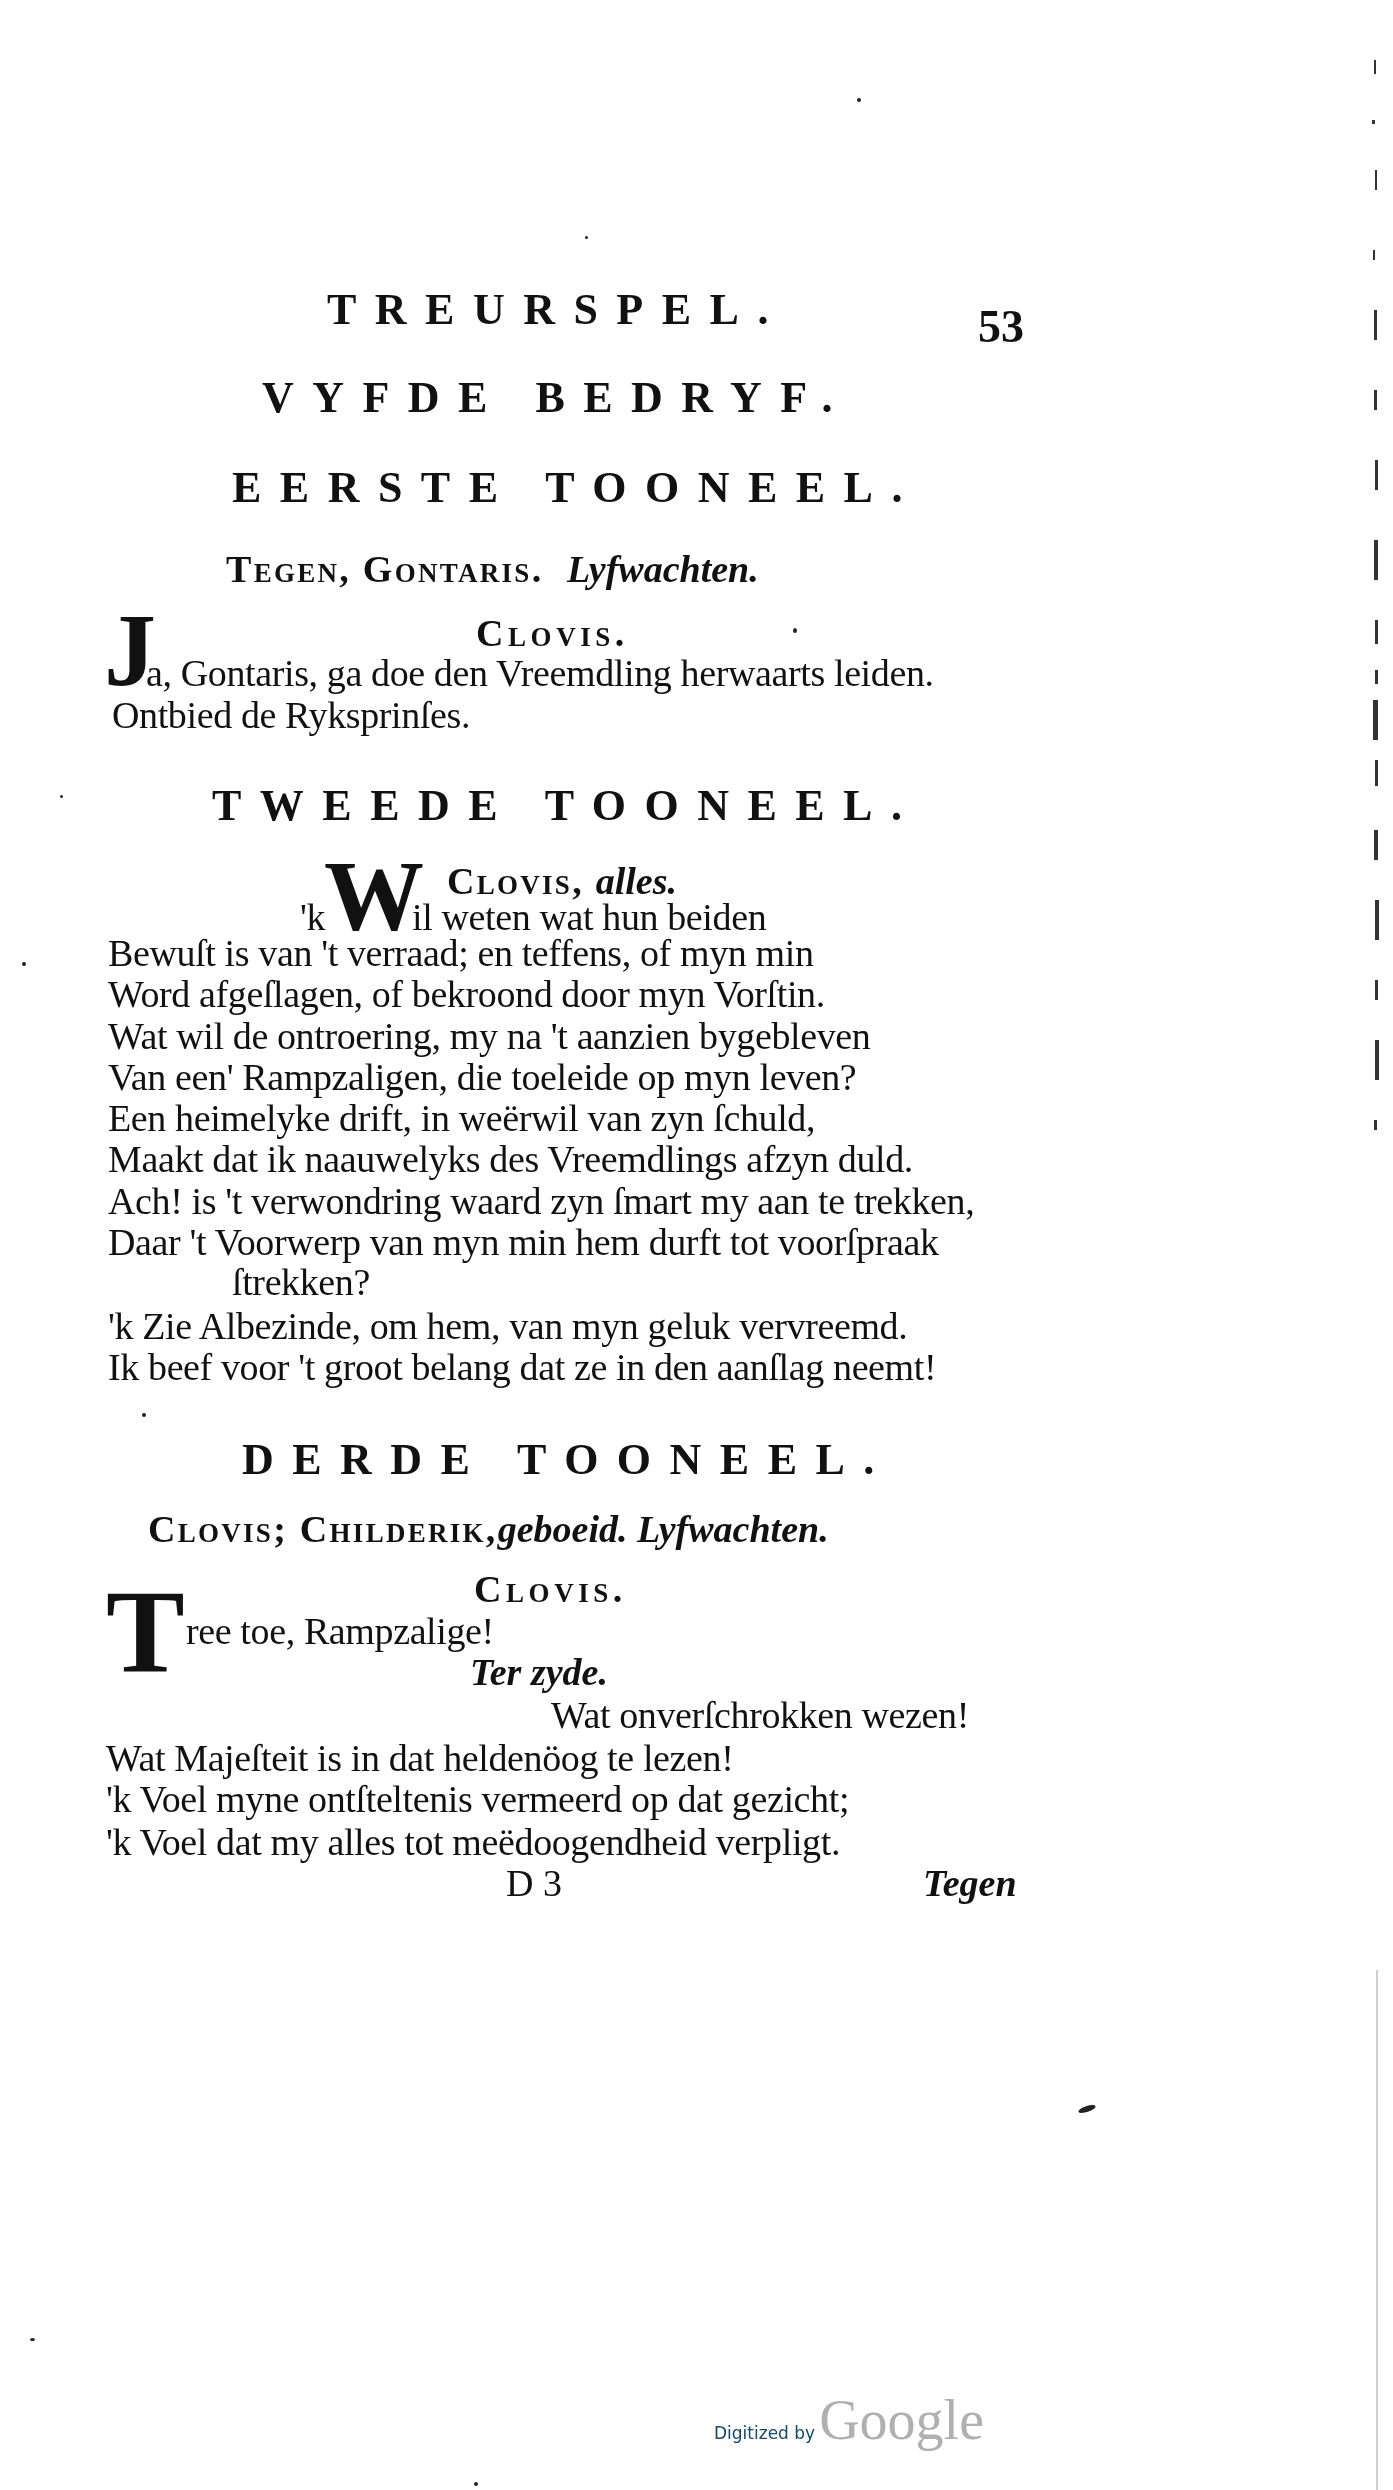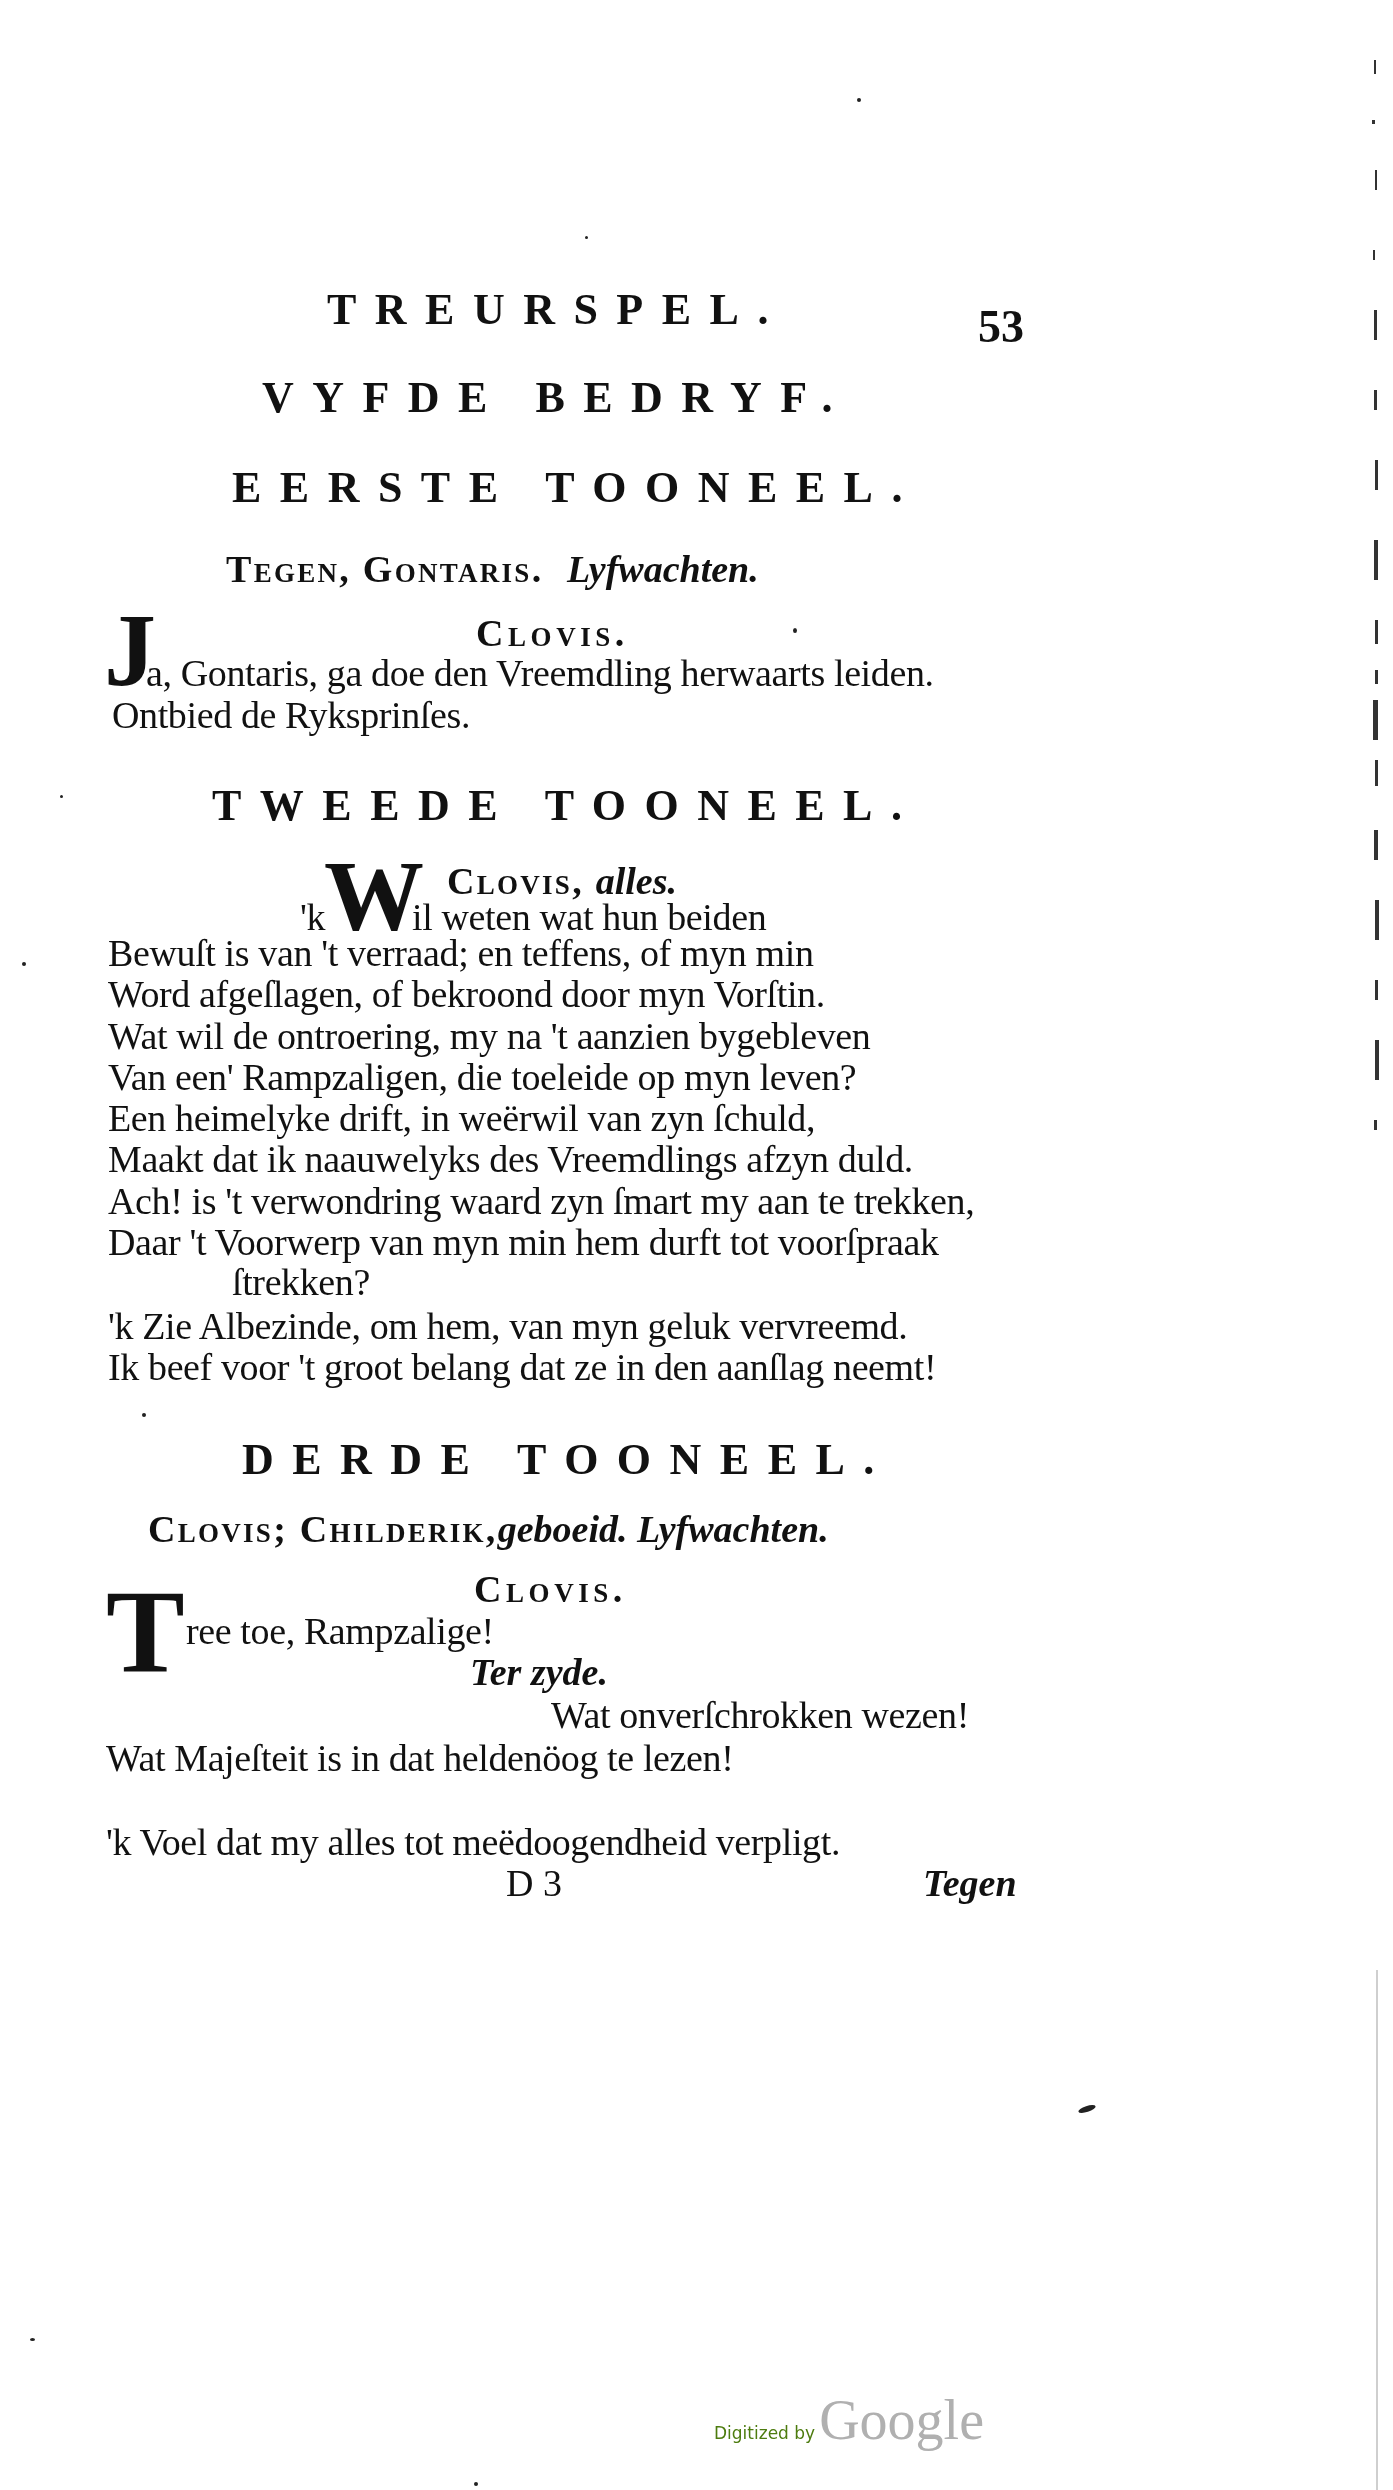--- a/index.html
+++ b/index.html
@@ -11,21 +11,21 @@
   .folio { font-weight: bold; font-size: 46px; }
   .cast { font-size: 38px; font-variant: small-caps; letter-spacing: 0.06em; font-weight: bold; }
   .cast i { font-variant: normal; font-weight: bold; letter-spacing: 0; }
   .speaker { font-size: 38px; font-variant: small-caps; letter-spacing: 0.12em; font-weight: bold; }
   .verse { font-size: 38px; letter-spacing: -0.01em; }
   .stage { font-size: 38px; font-style: italic; font-weight: bold; }
   .drop { font-size: 120px; font-weight: bold; line-height: 1; }
   .drop-w { font-size: 112px; font-weight: bold; line-height: 1; }
   .sig { font-size: 38px; }
   .catch { font-size: 38px; font-style: italic; font-weight: bold; }
-  .wm-small { font-family: "DejaVu Sans", sans-serif; font-size: 17px; color: #4d7c0f; }
+  .wm-small { font-family: "DejaVu Sans", sans-serif; font-size: 17px; color: #0c4a6e; }
   .wm-big { font-family: "Liberation Serif", serif; font-size: 56px; color: #b0b0b0; }
   .speck { position: absolute; background: #222; border-radius: 50%; }
   .edge { position: absolute; left: 1368px; top: 60px; width: 16px; height: 1100px; }
 </style>
 </head>
 <body>
 
 <div class="page">
 
   <div class="ln head" style="left:327px; top:288px;">TREURSPEL.</div>
@@ -64,20 +64,21 @@
   <div class="ln head" style="left:242px; top:1438px;">DERDE TOONEEL.</div>
   <div class="ln cast" style="left:148px; top:1510px;">
     <span>Clovis; Childerik,</span><i>geboeid. Lyfwachten.</i>
   </div>
   <div class="ln speaker" style="left:474px; top:1570px;">Clovis.</div>
   <div class="ln drop" style="left:106px; top:1574px; font-size:118px;">T</div>
   <div class="ln verse" style="left:186px; top:1612px;">ree toe, Rampzalige!</div>
   <div class="ln stage" style="left:470px; top:1653px;">Ter zyde.</div>
   <div class="ln verse" style="left:551px; top:1696px;">Wat onverſchrokken wezen!</div>
   <div class="ln verse" style="left:106px; top:1739px;">Wat Majeſteit is in dat heldenöog te lezen!</div>
+  <div class="ln verse" style="left:106px; top:1780px;">'k Voel myne ontſteltenis vermeerd op dat gezicht;</div>
   <div class="ln verse" style="left:106px; top:1823px;">'k Voel dat my alles tot meëdoogendheid verpligt.</div>
 
   <div class="ln sig" style="left:506px; top:1864px;">D 3</div>
   <div class="ln catch" style="left:923px; top:1864px;">Tegen</div>
 
   <div class="ln" style="left:714px; top:2392px;">
     <span class="wm-small">Digitized by</span>
     <span class="wm-big">Google</span>
   </div>
 

